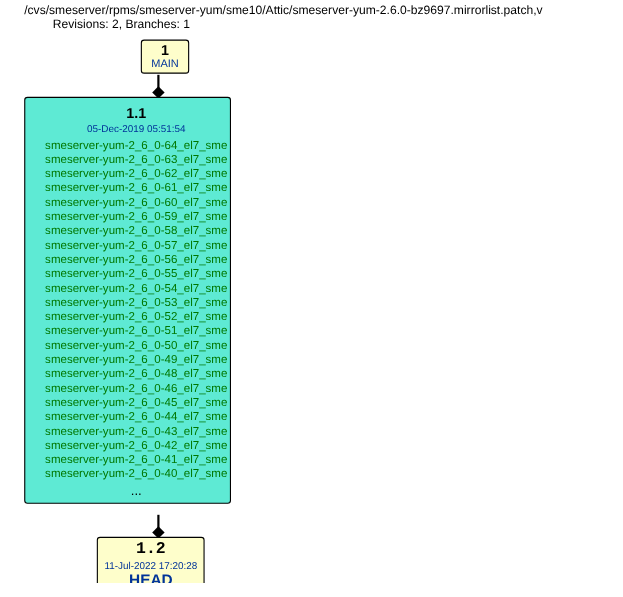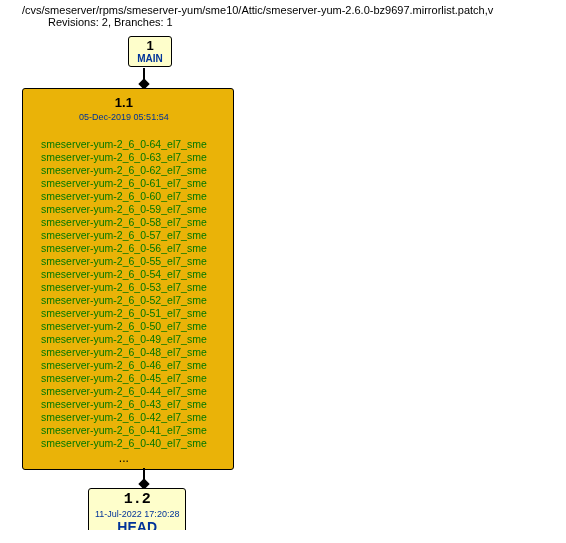--- a/index.html
+++ b/index.html
@@ -36,35 +36,35 @@
 }
 .node-box.small {
   padding: 2px 8px;
 }
 .node-box.yellow {
   background: #fefecb;
 }
 .node-main {
   position: absolute;
   border: 1px solid #000;
-  background: #eab308;
-  padding: 6px 26px 4px 18px;
+  background: #5eead4;
+  padding: 6px 2px 4px 18px;
   border-radius: 3px;
 }
 .node-main .title {
   text-align: center;
   font-weight: bold;
   font-size: 13px;
   margin-bottom: 2px;
 }
 .node-main .date {
   text-align: center;
   font-size: 9px;
   color: #003399;
-  margin-bottom: 16px;
+  margin-bottom: 4px;
 }
 .tags {
   font-family: Liberation Sans, sans-serif;
   font-size: 10.5px;
   line-height: 13px;
   color: #007700;
 }
 .tags .ell {
   text-align: center;
   color: #000;
@@ -73,21 +73,21 @@
 }
 .node-head .num {
   font-weight: bold;
   font-size: 13px;
   text-align: center;
   line-height: 14px;
 }
 .node-head .lbl {
   font-size: 10px;
   color: #003399;
-  font-weight: bold;
+  font-weight: normal;
   text-align: center;
 }
 .node-rev .num {
   font-weight: bold;
   font-size: 15px;
   font-family: Liberation Mono, monospace;
 }
 .node-rev .date {
   font-size: 9px;
   color: #003399;

